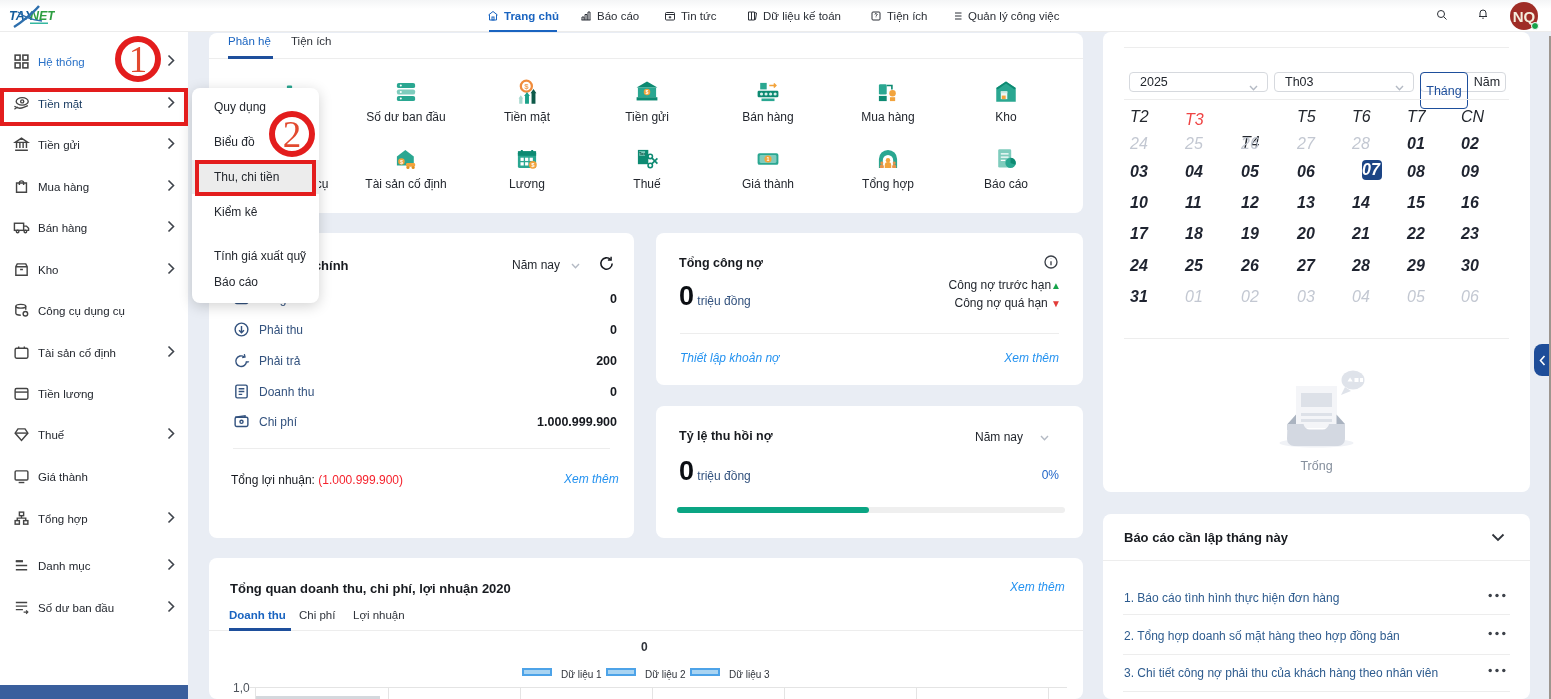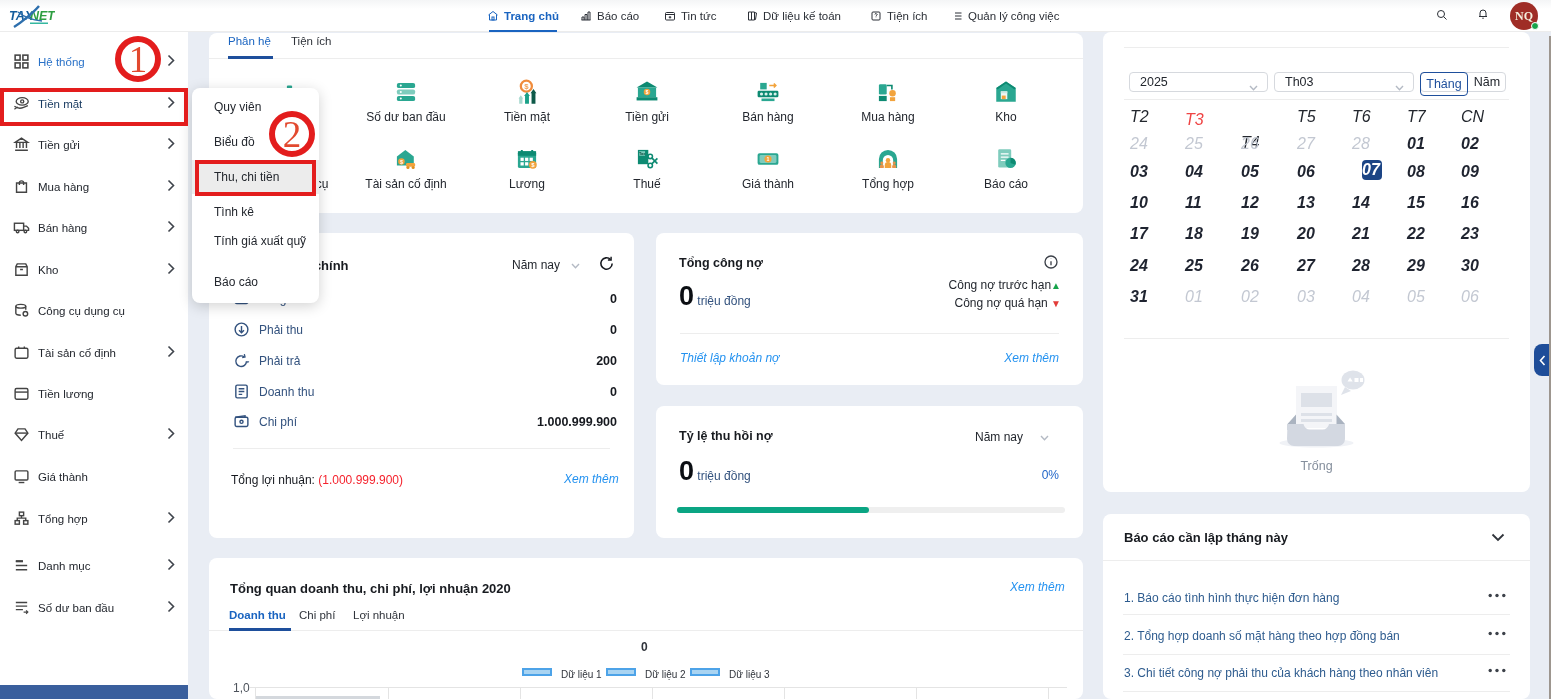--- a/index.html
+++ b/index.html
@@ -480,21 +480,21 @@
 
   <div class="card" id="calcard">
     <div class="abs" style="left:21px;top:15px;width:385px;height:1px;background:#ededed;"></div>
     <div class="sel" style="left:26px;top:40px;width:139px;height:20px;">2025<span class="car"><svg width="9" height="6" viewBox="0 0 9 6" fill="none" stroke="#b4bac4" stroke-width="1.4">
             <path d="M1 1 L4.5 4.7 L8 1"></path>
           </svg></span></div>
     <div class="sel" style="left:171px;top:40px;width:140px;height:20px;">Th03<span class="car"><svg width="9" height="6" viewBox="0 0 9 6" fill="none" stroke="#b4bac4" stroke-width="1.4">
             <path d="M1 1 L4.5 4.7 L8 1"></path>
           </svg></span></div>
     <div class="abs" style="left:317px;top:40px;width:86px;height:20px;border:1px solid #d6d9de;border-radius:4px;background:#fff;"></div>
-    <div class="abs" style="left:317px;top:40px;width:48px;height:24px;border:1px solid #1e4f9c;border-radius:4px;color:#1e4f9c;font-size:12.5px;display:flex;align-items:center;justify-content:center;">Tháng</div>
+    <div class="abs" style="left:317px;top:40px;width:48px;height:37px;border:1px solid #1e4f9c;border-radius:4px;color:#1e4f9c;font-size:12.5px;display:flex;align-items:center;justify-content:center;">Tháng</div>
     <div class="abs" style="left:365px;top:40px;width:38px;height:20px;color:#23272e;font-size:12.5px;display:flex;align-items:center;justify-content:center;">Năm</div>
     <div class="abs" style="left:21px;top:67px;width:385px;height:1px;background:#ededed;"></div>
 
     <div id="calgrid">
       <div class="cal-cell hd" style="left:27px;top:76px;color:#23272e;">T2</div>
       <div class="cal-cell hd" style="left:82px;top:79px;color:#ef4444;">T3</div>
       <div class="cal-cell hd" style="left:138px;top:76px;color:#23272e;margin-top:26px;">T4</div>
       <div class="cal-cell hd" style="left:194px;top:76px;color:#23272e;">T5</div>
       <div class="cal-cell hd" style="left:249px;top:76px;color:#23272e;">T6</div>
       <div class="cal-cell hd" style="left:304px;top:76px;color:#23272e;">T7</div>
@@ -643,30 +643,30 @@
       Quản lý công việc
     </div>
 
     <svg class="abs" style="left:1436px;top:9px;" width="12" height="12" viewBox="0 0 24 24" fill="none" stroke="#2b2f36" stroke-width="2">
         <circle cx="10" cy="10" r="7"></circle>
         <path d="M15.5 15.5 L21 21"></path>
       </svg>
     <svg class="abs" style="left:1477px;top:8px;" width="12" height="12" viewBox="0 0 24 24" fill="none" stroke="#2b2f36" stroke-width="2">
         <path d="M6 17 V10 a6 6 0 0 1 12 0 V17 M4 17 H20 M10.5 20 a1.8 1.8 0 0 0 3 0"></path>
       </svg>
-    <div class="abs" style="left:1510px;top:2px;width:28px;height:28px;border-radius:50%;background:#9f2d26;color:#f5eedd;font-size:12px;font-weight:bold;display:flex;align-items:center;justify-content:center;font-family:Liberation Serif, serif;">NQ</div>
+    <div class="abs" style="left:1510px;top:2px;width:28px;height:28px;border-radius:50%;background:#9f2d26;color:#f5eedd;font-size:15px;font-weight:bold;display:flex;align-items:center;justify-content:center;">NQ</div>
     <div class="abs" style="left:1531px;top:22px;width:8px;height:8px;border-radius:50%;background:#18a34a;border:1px solid #fff;"></div>
   </div>
 
   <div id="dropdown">
-    <div class="ditem" style="top:2px;">Quy viên</div>
+    <div class="ditem" style="top:2px;">Quy dụng</div>
     <div class="ditem" style="top:37px;">Biểu đồ</div>
     <div class="ditem" style="top:72px;background:#ececec;">Thu, chi tiền</div>
-    <div class="ditem" style="top:107px;">Tình kê</div>
-    <div class="ditem" style="top:136px;">Tính giá xuất quỹ</div>
+    <div class="ditem" style="top:107px;">Kiểm kê</div>
+    <div class="ditem" style="top:151px;">Tính giá xuất quỹ</div>
     <div class="ditem" style="top:177px;">Báo cáo</div>
   </div>
 
   <div class="abs" style="left:1549px;top:36px;width:2px;height:663px;background:#9d968f;z-index:60;"></div>
 
   <div id="sidetab">
       <svg width="7" height="11" viewBox="0 0 7 11" fill="none" stroke="#fff" stroke-width="1.6">
         <path d="M5.5 1 L1.5 5.5 L5.5 10"></path>
       </svg>
     </div>

